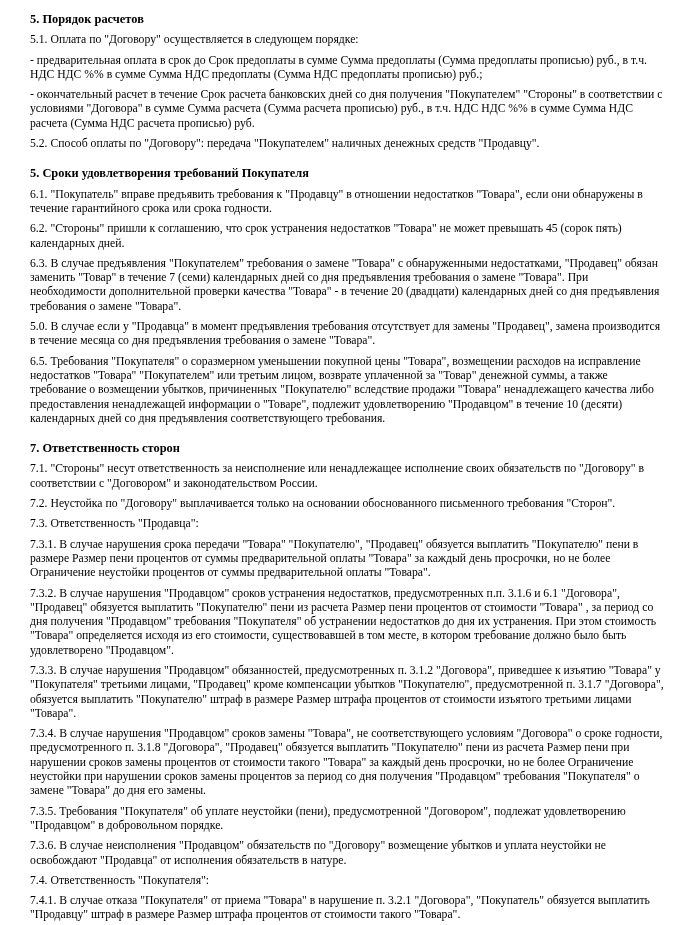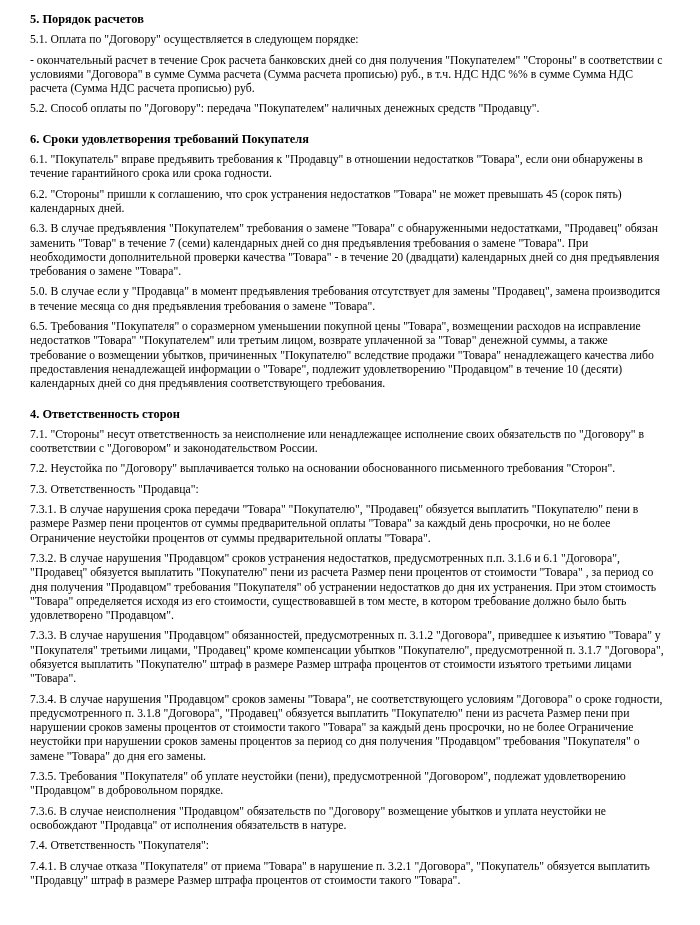--- a/index.html
+++ b/index.html
@@ -39,35 +39,36 @@
   }
 </style>
 </head>
 <body>
 
 <div class="page">
 
   <div class="section">
     <h2 class="section-heading">5. Порядок расчетов</h2>
     <p class="clause">5.1. Оплата по "Договору" осуществляется в следующем порядке:</p>
+    <p class="clause">- предварительная оплата в срок до Срок предоплаты в сумме Сумма предоплаты (Сумма предоплаты прописью) руб., в т.ч. НДС НДС %% в сумме Сумма НДС предоплаты (Сумма НДС предоплаты прописью) руб.;</p>
     <p class="clause">- окончательный расчет в течение Срок расчета банковских дней со дня получения "Покупателем" "Стороны" в соответствии с условиями "Договора" в сумме Сумма расчета (Сумма расчета прописью) руб., в т.ч. НДС НДС %% в сумме Сумма НДС расчета (Сумма НДС расчета прописью) руб.</p>
     <p class="clause">5.2. Способ оплаты по "Договору": передача "Покупателем" наличных денежных средств "Продавцу".</p>
   </div>
 
   <div class="section">
-    <h2 class="section-heading">6. Сроки удовлетворения требований Покупателя</h2>
+    <h2 class="section-heading">5. Сроки удовлетворения требований Покупателя</h2>
     <p class="clause">6.1. "Покупатель" вправе предъявить требования к "Продавцу" в отношении недостатков "Товара", если они обнаружены в течение гарантийного срока или срока годности.</p>
     <p class="clause">6.2. "Стороны" пришли к соглашению, что срок устранения недостатков "Товара" не может превышать 45 (сорок пять) календарных дней.</p>
     <p class="clause">6.3. В случае предъявления "Покупателем" требования о замене "Товара" с обнаруженными недостатками, "Продавец" обязан заменить "Товар" в течение 7 (семи) календарных дней со дня предъявления требования о замене "Товара". При необходимости дополнительной проверки качества "Товара" - в течение 20 (двадцати) календарных дней со дня предъявления требования о замене "Товара".</p>
     <p class="clause">5.0. В случае если у "Продавца" в момент предъявления требования отсутствует для замены "Продавец", замена производится в течение месяца со дня предъявления требования о замене "Товара".</p>
     <p class="clause">6.5. Требования "Покупателя" о соразмерном уменьшении покупной цены "Товара", возмещении расходов на исправление недостатков "Товара" "Покупателем" или третьим лицом, возврате уплаченной за "Товар" денежной суммы, а также требование о возмещении убытков, причиненных "Покупателю" вследствие продажи "Товара" ненадлежащего качества либо предоставления ненадлежащей информации о "Товаре", подлежит удовлетворению "Продавцом" в течение 10 (десяти) календарных дней со дня предъявления соответствующего требования.</p>
   </div>
 
   <div class="section">
-    <h2 class="section-heading">4. Ответственность сторон</h2>
+    <h2 class="section-heading">7. Ответственность сторон</h2>
     <p class="clause">7.1. "Стороны" несут ответственность за неисполнение или ненадлежащее исполнение своих обязательств по "Договору" в соответствии с "Договором" и законодательством России.</p>
     <p class="clause">7.2. Неустойка по "Договору" выплачивается только на основании обоснованного письменного требования "Сторон".</p>
     <p class="clause">7.3. Ответственность "Продавца":</p>
     <p class="clause">7.3.1. В случае нарушения срока передачи "Товара" "Покупателю", "Продавец" обязуется выплатить "Покупателю" пени в размере Размер пени процентов от суммы предварительной оплаты "Товара" за каждый день просрочки, но не более Ограничение неустойки процентов от суммы предварительной оплаты "Товара".</p>
     <p class="clause">7.3.2. В случае нарушения "Продавцом" сроков устранения недостатков, предусмотренных п.п. 3.1.6 и 6.1 "Договора", "Продавец" обязуется выплатить "Покупателю" пени из расчета Размер пени процентов от стоимости "Товара" , за период со дня получения "Продавцом" требования "Покупателя" об устранении недостатков до дня их устранения. При этом стоимость "Товара" определяется исходя из его стоимости, существовавшей в том месте, в котором требование должно было быть удовлетворено "Продавцом".</p>
     <p class="clause">7.3.3. В случае нарушения "Продавцом" обязанностей, предусмотренных п. 3.1.2 "Договора", приведшее к изъятию "Товара" у "Покупателя" третьими лицами, "Продавец" кроме компенсации убытков "Покупателю", предусмотренной п. 3.1.7 "Договора", обязуется выплатить "Покупателю" штраф в размере Размер штрафа процентов от стоимости изъятого третьими лицами "Товара".</p>
     <p class="clause">7.3.4. В случае нарушения "Продавцом" сроков замены "Товара", не соответствующего условиям "Договора" о сроке годности, предусмотренного п. 3.1.8 "Договора", "Продавец" обязуется выплатить "Покупателю" пени из расчета Размер пени при нарушении сроков замены процентов от стоимости такого "Товара" за каждый день просрочки, но не более Ограничение неустойки при нарушении сроков замены процентов за период со дня получения "Продавцом" требования "Покупателя" о замене "Товара" до дня его замены.</p>
     <p class="clause">7.3.5. Требования "Покупателя" об уплате неустойки (пени), предусмотренной "Договором", подлежат удовлетворению "Продавцом" в добровольном порядке.</p>
     <p class="clause">7.3.6. В случае неисполнения "Продавцом" обязательств по "Договору" возмещение убытков и уплата неустойки не освобождают "Продавца" от исполнения обязательств в натуре.</p>
     <p class="clause">7.4. Ответственность "Покупателя":</p>

